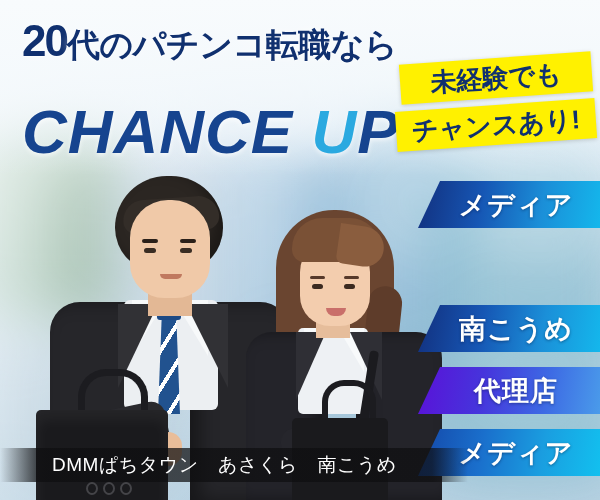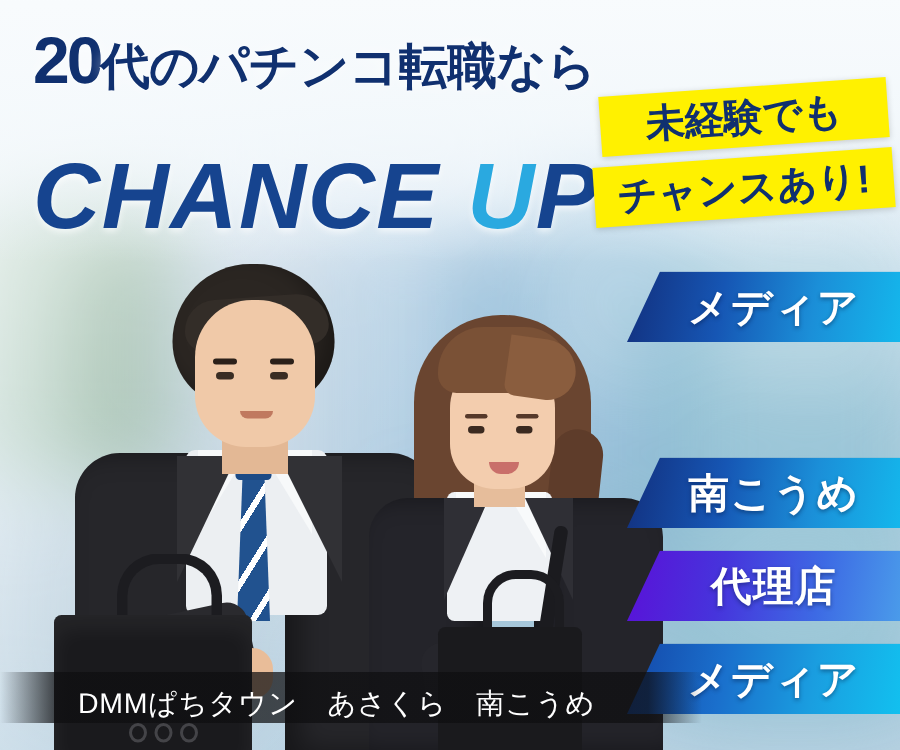--- a/index.html
+++ b/index.html
@@ -238,21 +238,21 @@
 
   
   .caption {
     position:absolute;
     left:0;
     bottom:18px;
     width:600px;
     height:34px;
     background: linear-gradient(90deg, rgba(14,14,16,0) 0%, rgba(14,14,16,.72) 6%, rgba(14,14,16,.72) 72%, rgba(14,14,16,0) 78%);
     display:flex;
-    align-items:flex-end;
+    align-items:center;
   }
   .caption span {
     color:#ffffff;
     font-size:19px;
     font-weight:400;
     letter-spacing:.5px;
     padding-left:52px;
     white-space:pre;
   }
 </style>

